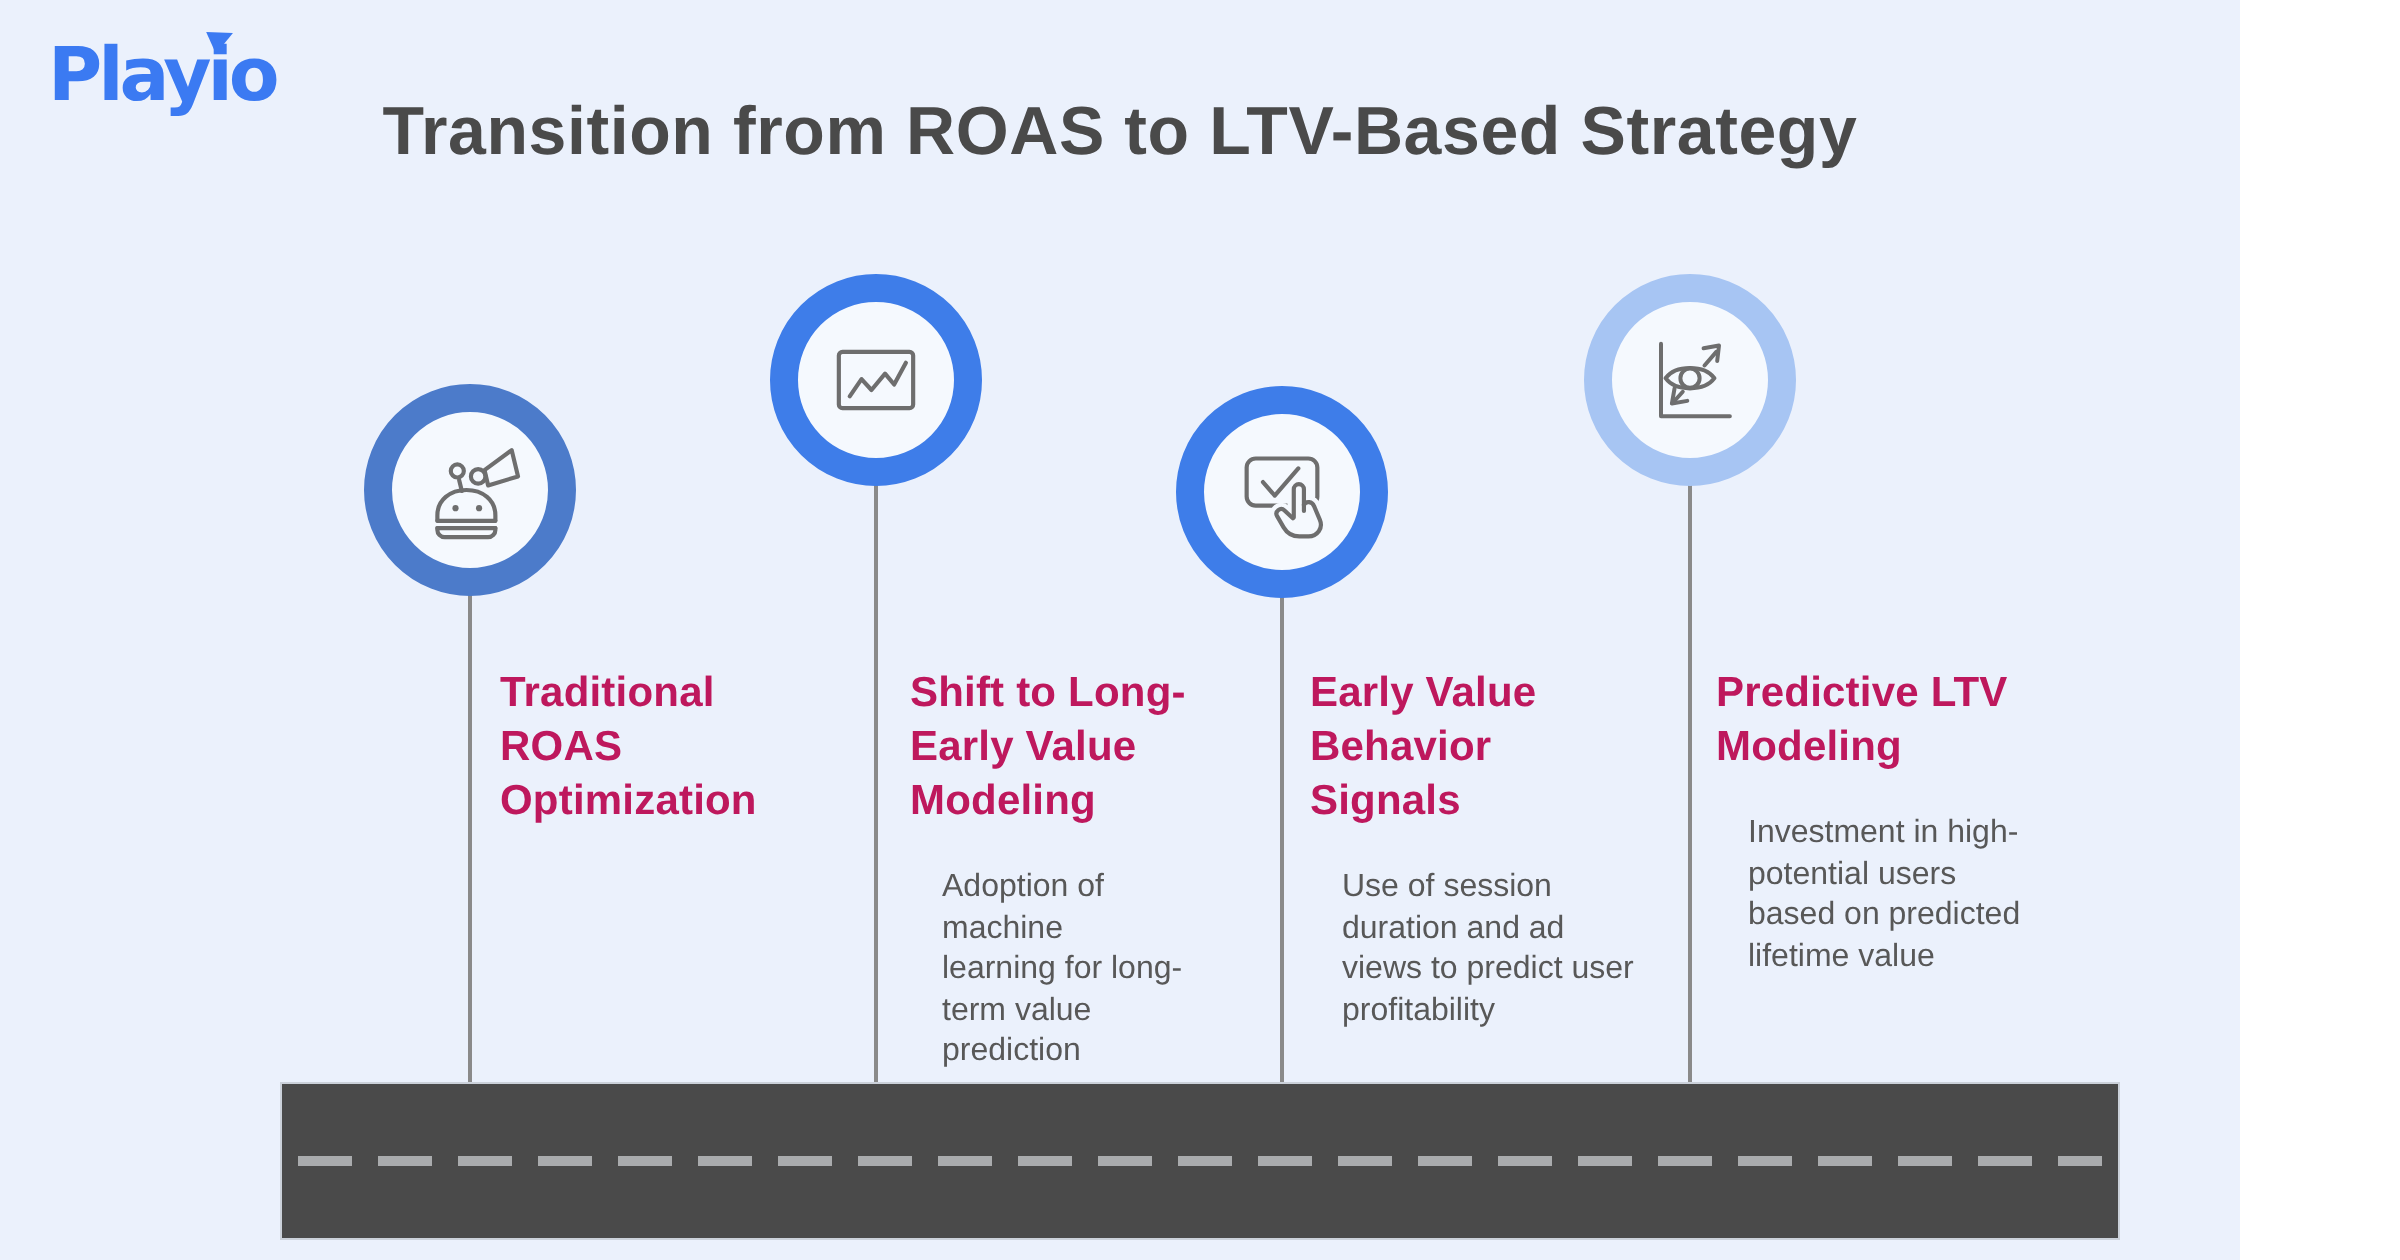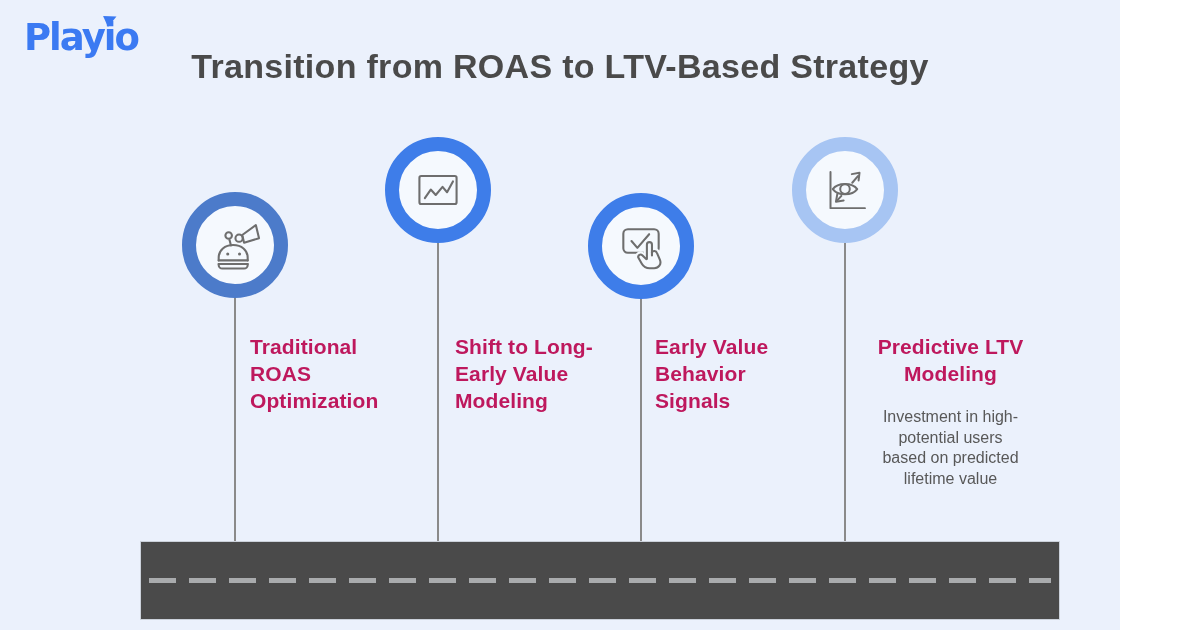--- a/index.html
+++ b/index.html
@@ -35,27 +35,27 @@
     align-items:center;justify-content:center;border:14px solid #3E7DE9;
   }
   .m1 .ring{left:182px;top:192px;border-color:#4C7BCA;}
   .m2 .ring{left:385px;top:137px;border-color:#3E7DE9;}
   .m3 .ring{left:588px;top:193px;border-color:#3E7DE9;}
   .m4 .ring{left:792px;top:137px;border-color:#A7C5F3;}
   .text{position:absolute;}
   .m1 .text{left:250px;top:333px;width:175px;}
   .m2 .text{left:455px;top:333px;width:175px;}
   .m3 .text{left:655px;top:333px;width:180px;}
-  .m4 .text{left:858px;top:333px;width:185px;text-align:center;}
+  .m4 .text{left:858px;top:333px;width:185px;}
   .text h3{
     margin:0 0 20px;font-size:21px;line-height:27px;font-weight:bold;
     color:#be185d;white-space:pre-line;letter-spacing:.1px;
   }
   .text p{
-    margin:4px;font-size:16px;line-height:20.5px;color:#585858;white-space:pre-line;
+    margin:16px;font-size:16px;line-height:20.5px;color:#585858;white-space:pre-line;
   }
   
   .road{
     position:absolute;left:140px;top:541px;width:920px;height:79px;
     box-sizing:border-box;background:#4A4A4A;border:1px solid #CBD1DA;
   }
   .road-center-line{
     position:absolute;left:8px;right:8px;top:36px;height:4.5px;
     background:repeating-linear-gradient(90deg,#A9ABAD 0 27px,transparent 27px 40px);
   }
@@ -104,20 +104,23 @@
         <g fill="none" stroke="#6E6E6E" stroke-width="2.3" stroke-linecap="round" stroke-linejoin="round">
           <rect x="11.5" y="16.5" width="41" height="31" rx="2"></rect>
           <polyline points="17.5,41 24,31.5 29.5,37.5 37,28.5 42,34.5 48.5,22.5"></polyline>
         </g>
       </svg>
     </div>
     <div class="text">
       <h3>Shift to Long-
 Early Value
 Modeling</h3>
+      <p>Adoption of machine
+learning for long-
+term value prediction</p>
     </div>
   </div>
 
   <div class="m3">
     <div class="connector"></div>
     <div class="ring">
       <svg class="icon" viewBox="0 0 64 64" width="58" height="58">
         <g fill="none" stroke="#6E6E6E" stroke-width="2.3" stroke-linecap="round" stroke-linejoin="round">
           <rect x="12.5" y="13.5" width="39" height="26" rx="5"></rect>
           <path d="M21.5 26.5 l6.5 7.5 L41 19"></path>
@@ -127,20 +130,24 @@
           </g>
           <path d="M38.5 46 V30.5 a2.8 2.8 0 0 1 5.6 0 V42.5"></path>
           <path d="M44.1 39 c1.2 -2.2 4.6 -1.8 5.6 0.8 l3.2 7.6 c1.9 4.6 -1.4 9.1 -6.3 9.1 h-5 c-3.6 0 -6.9 -1.9 -8.7 -5 l-3.6 -6.2 c-1.5 -2.6 1.9 -5.2 4.1 -3.1 l4.6 4.3"></path>
         </g>
       </svg>
     </div>
     <div class="text">
       <h3>Early Value
 Behavior
 Signals</h3>
+      <p>Use of session
+duration and ad
+views to predict user
+profitability</p>
     </div>
   </div>
 
   <div class="m4">
     <div class="connector"></div>
     <div class="ring">
       <svg class="icon" viewBox="0 0 64 64" width="58" height="58">
         <g fill="none" stroke="#6E6E6E" stroke-width="2.2" stroke-linecap="round" stroke-linejoin="round">
           <path d="M16 12 V52 H54"></path>
           <path d="M23 44 L28 38.5"></path>

